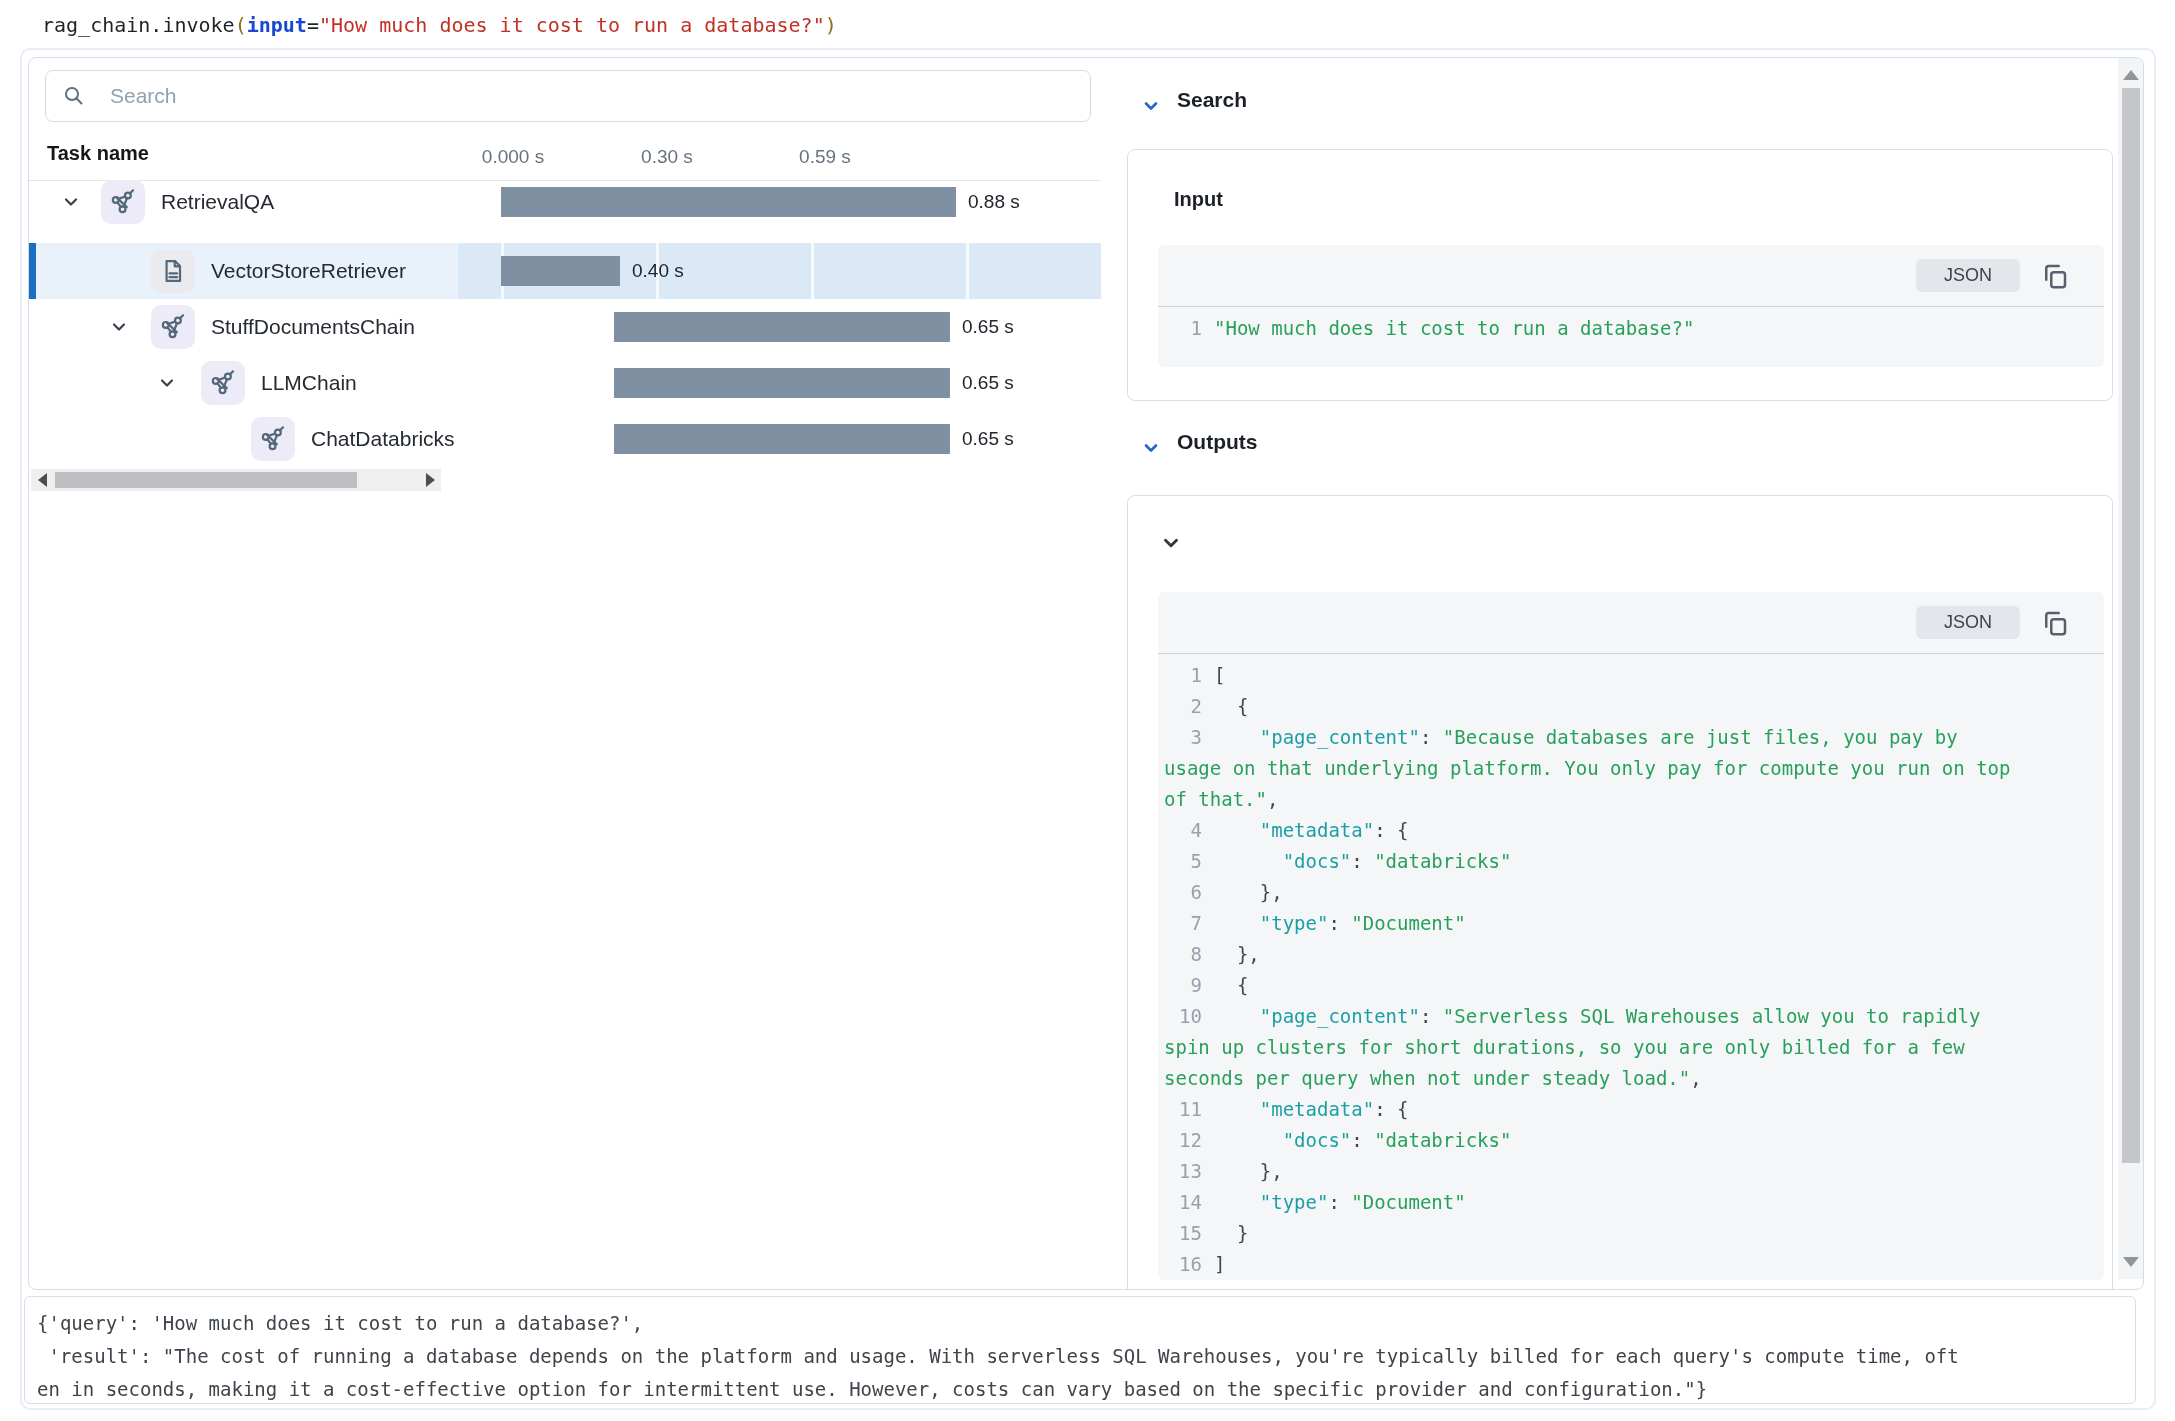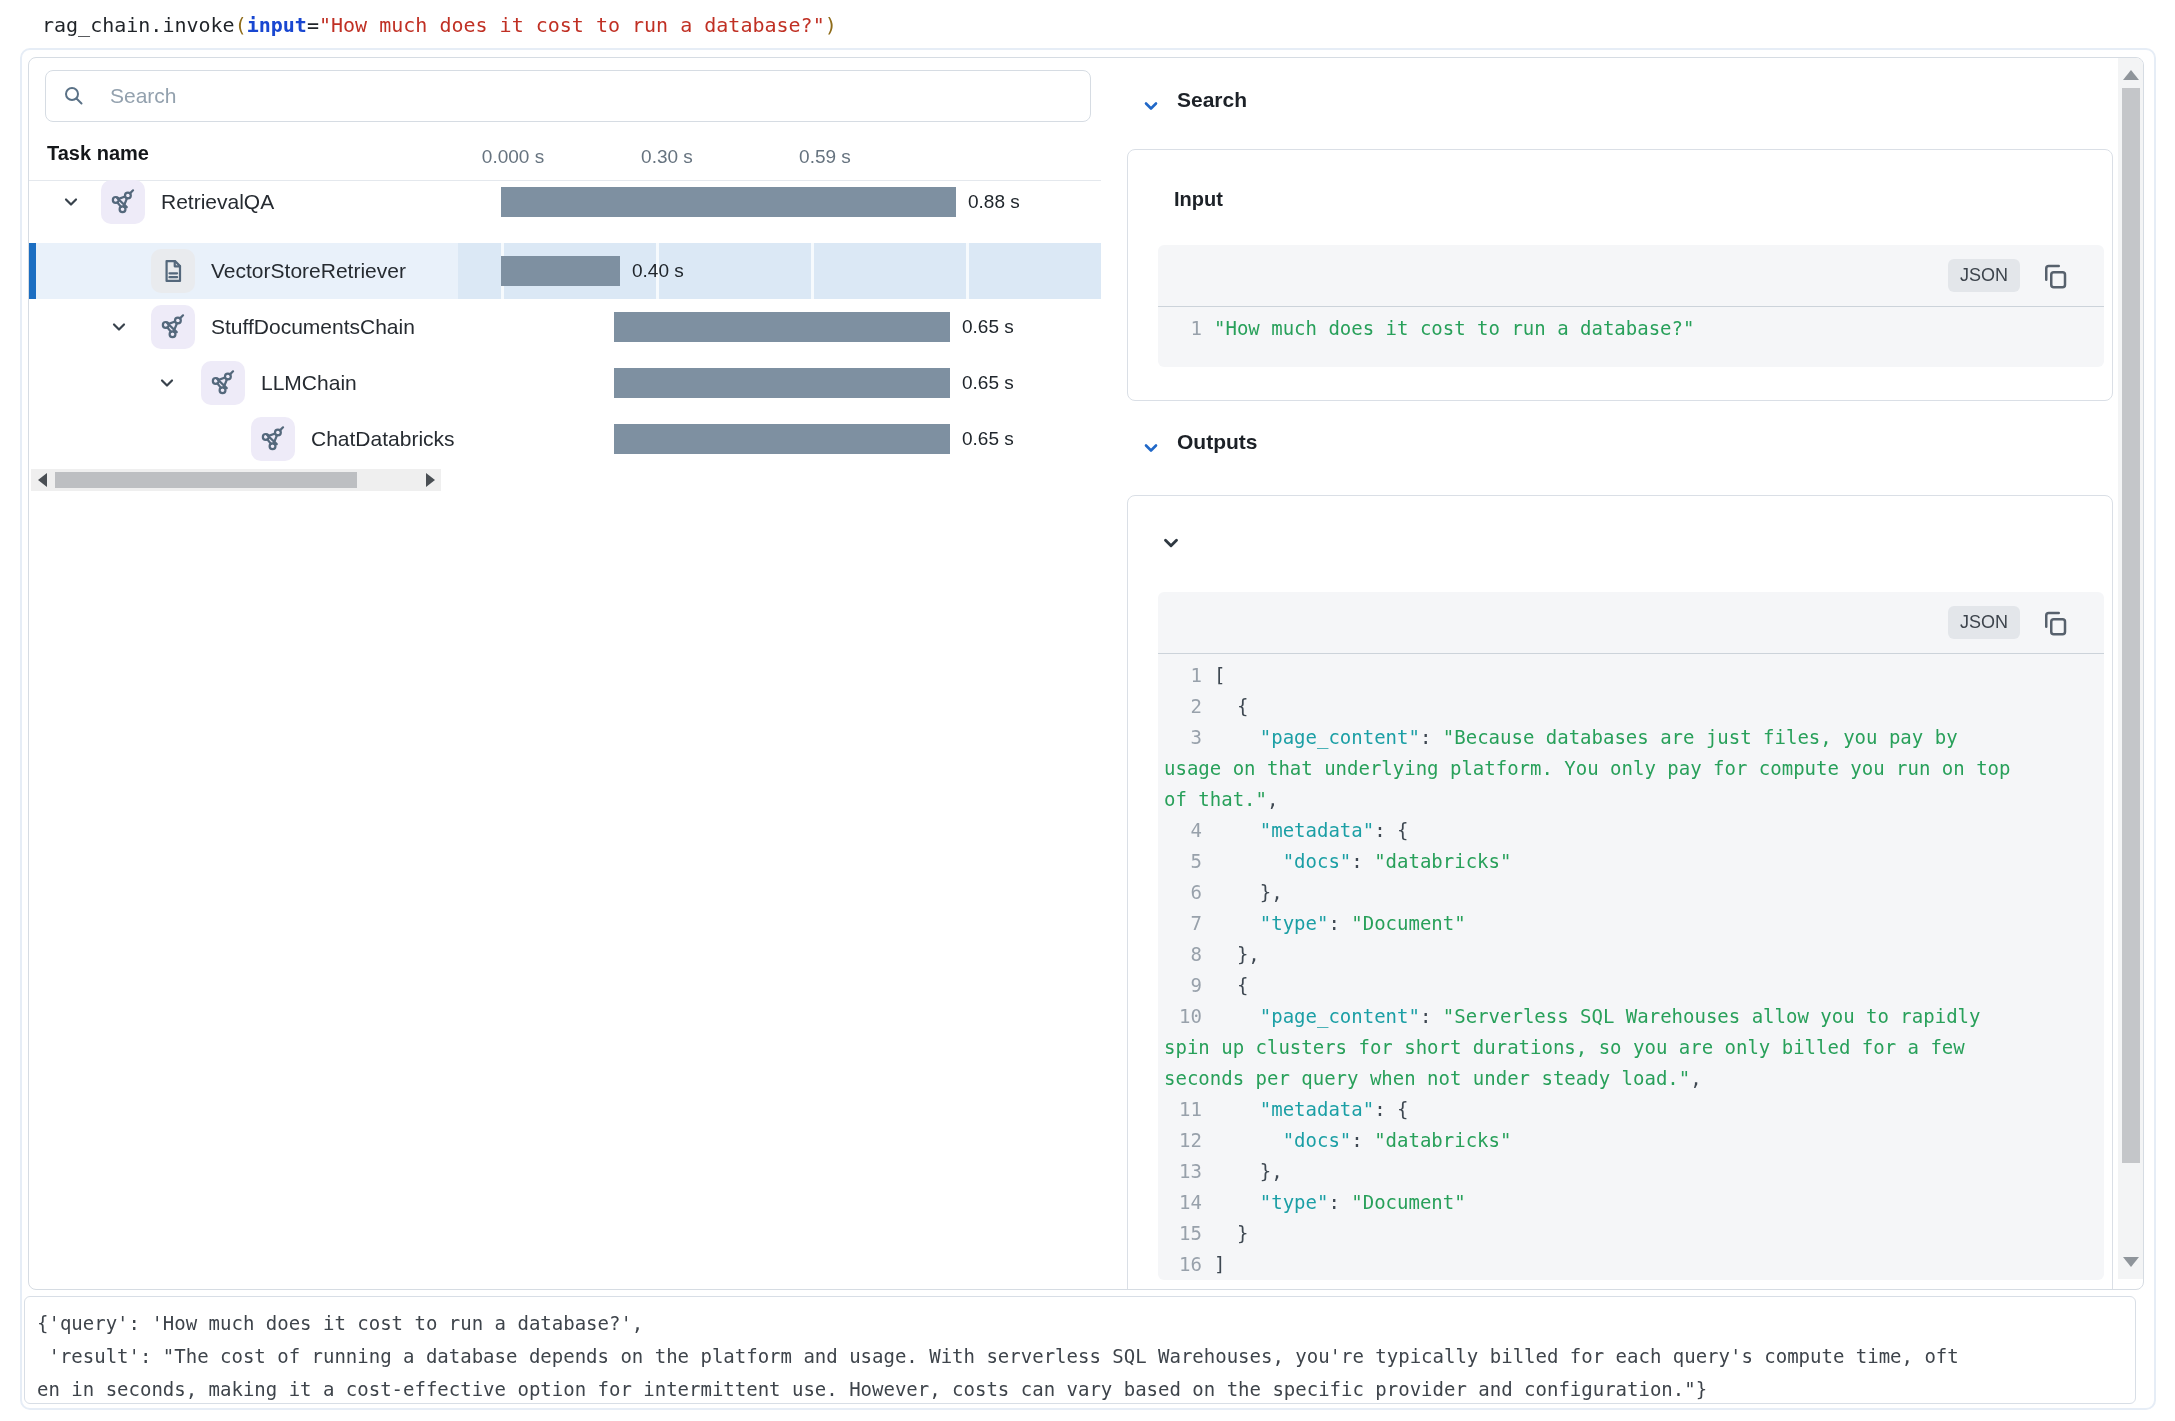--- a/index.html
+++ b/index.html
@@ -57,21 +57,21 @@
   .sec-hdr-chev { position:absolute; width:20px; height:20px; color:#2068c8; }
   .sec-hdr-label { position:absolute; font-size:21px; font-weight:600; color:#1c2127; }
   .card { position:absolute; left:1098px; width:986px; background:#fff; border:1.5px solid #dadfe6; border-radius:8px; }
   #inputs-card { top:91px; height:252px; }
   #outputs-card { top:437px; height:900px; }
   .field-label { position:absolute; left:46px; top:38px; font-size:20px; font-weight:600; color:#1c2127; }
   .code-block { position:absolute; left:30px; width:946px; background:#f5f6f8; border-radius:6px; overflow:hidden; }
   #input-block { top:95px; height:122px; }
   #output-block { top:96px; height:688px; }
   .cb-header { height:62px; display:flex; align-items:center; justify-content:flex-end; gap:20px; padding-right:34px; border-bottom:1.5px solid #ccd3da; }
-  .json-badge { background:#e3e6ea; color:#3d444c; font-size:18px; border-radius:6px; padding:6px 12px; }
+  .json-badge { background:#e3e6ea; color:#3d444c; font-size:18px; border-radius:6px; padding:6px 28px; }
   .copy-btn { width:30px; height:30px; color:#57616d; cursor:pointer; }
   .cb-content { padding-top:6px; }
   .cl { display:flex; font-size:19px; line-height:31px; white-space:pre; font-family:"DejaVu Sans Mono", monospace; }
   .cl .ln { width:56px; flex:0 0 56px; text-align:right; padding-right:12px; color:#98a1ab; }
   .cl.wrap { padding-left:6px; }
   .j-k { color:#1b9fa5; }
   .j-s { color:#28a05a; }
   .j-p { color:#3e4852; }
   .out-card-chev { position:absolute; left:32px; top:36px; width:22px; height:22px; color:#2f3942; }
 

